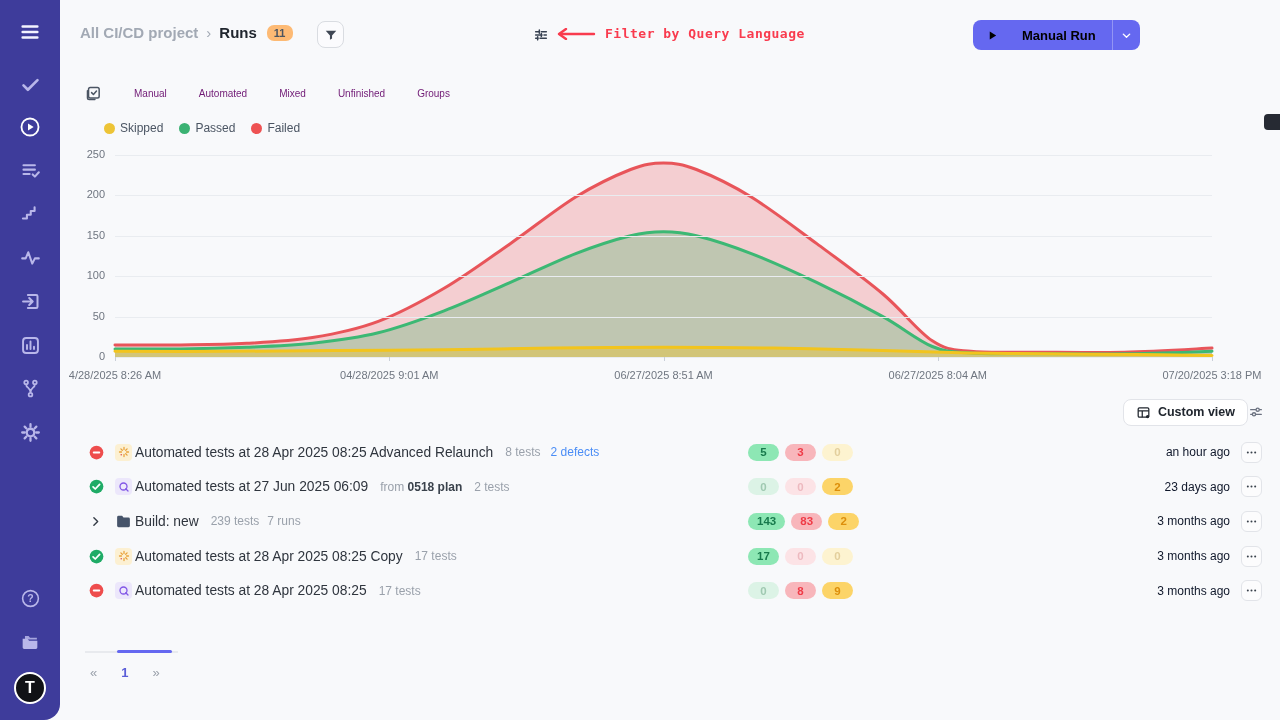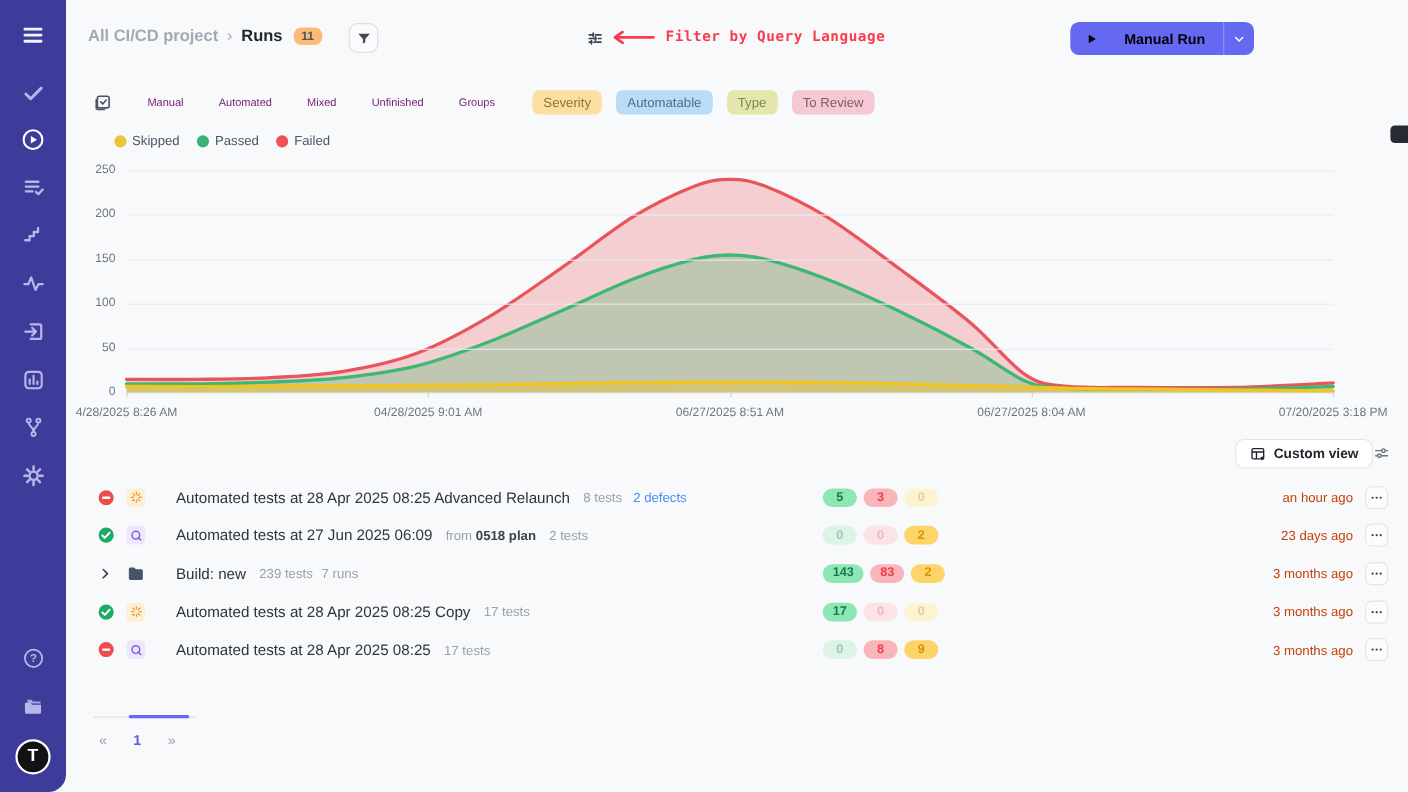--- a/index.html
+++ b/index.html
@@ -89,34 +89,34 @@
   
   .run-row { position:absolute; left:20px; right:18px; height:34px; display:flex; align-items:center;
              cursor:pointer; border-radius:8px; }
   .st-icon { width:15px; height:15px; flex:0 0 auto; margin-left:9px; display:flex; }
   .chev { margin-left:9px; color:#353c46; display:flex; }
   .app-icon { width:17px; height:17px; border-radius:4px; margin-left:11px; display:flex; align-items:center;
               justify-content:center; flex:0 0 auto; }
   .app-icon.sparkle { background:#fcf0d2; }
   .app-icon.qase { background:#ece7fb; }
   .folder-icon { margin-left:13px; display:flex; color:#46546a; }
-  .run-name { font-size:13.8px; color:#2f353e; margin-left:28px; white-space:nowrap; }
+  .run-name { font-size:13.8px; color:#2f353e; margin-left:3px; white-space:nowrap; }
   .run-meta { font-size:12px; color:#9aa1ab; margin-left:12px; white-space:nowrap; }
   .run-meta b { color:#3a424c; }
   .run-link { font-size:12px; color:#4a8df6; margin-left:10px; text-decoration:none; cursor:pointer; }
   .badges { position:absolute; left:668px; display:flex; gap:6px; }
   .pill { min-width:31px; height:17px; border-radius:9px; display:flex; align-items:center; justify-content:center;
           font-size:11.5px; font-weight:700; padding:0 9px; }
   .pill.green { background:#8de7b4; color:#177a4c; }
   .pill.red { background:#f8b6bb; color:#ef3b47; }
   .pill.yellow { background:#fcd468; color:#dd8f0b; }
   .pill.green.faded { background:#dcf3e6; color:#9fc9b1; }
   .pill.red.faded { background:#fce3e6; color:#edb9bf; }
   .pill.yellow.faded { background:#fdf3d0; color:#e3cf9d; }
-  .run-time { position:absolute; right:32px; font-size:12px; color:#c2410c; }
+  .run-time { position:absolute; right:32px; font-size:12px; color:#0f172a; }
   .more-btn { position:absolute; right:0; width:21px; height:21px; border:1px solid #e2e4e9; border-radius:6px;
               background:#fcfcfd; display:flex; align-items:center; justify-content:center; color:#3a424c;
               cursor:pointer; }
 
   
   .hscroll { position:absolute; left:25px; top:650px; width:93px; height:3px; }
   .hscroll .track { position:absolute; left:0; right:0; top:1px; height:1.5px; background:#e8eaee; }
   .hscroll .thumb { position:absolute; left:32px; width:55px; height:3px; background:#6568f0; border-radius:2px;
                     cursor:grab; }
   .pagination { position:absolute; left:30px; top:665px; display:flex; align-items:center; gap:24px; }
@@ -256,26 +256,20 @@
           <rect x="5" y="3.5" width="15" height="15" rx="2.5"></rect>
           <path d="M9.3 10.8l2.6 2.6 4.3-5"></path>
           <path d="M3.5 8v10a2.5 2.5 0 002.5 2.5h8"></path>
         </svg>
     </span>
     <span class="tab">Manual</span>
     <span class="tab">Automated</span>
     <span class="tab">Mixed</span>
     <span class="tab">Unfinished</span>
     <span class="tab">Groups</span>
-    <span class="chips">
-      <span class="chip severity">Severity</span>
-      <span class="chip automatable">Automatable</span>
-      <span class="chip type">Type</span>
-      <span class="chip toreview">To Review</span>
-    </span>
   </div>
 
   <div class="legend">
     <span class="legend-item">
       <span class="legend-dot" style="background: rgb(237, 196, 54);"></span>
       <span>Skipped</span>
     </span>
     <span class="legend-item">
       <span class="legend-dot" style="background: rgb(59, 178, 115);"></span>
       <span>Passed</span>

